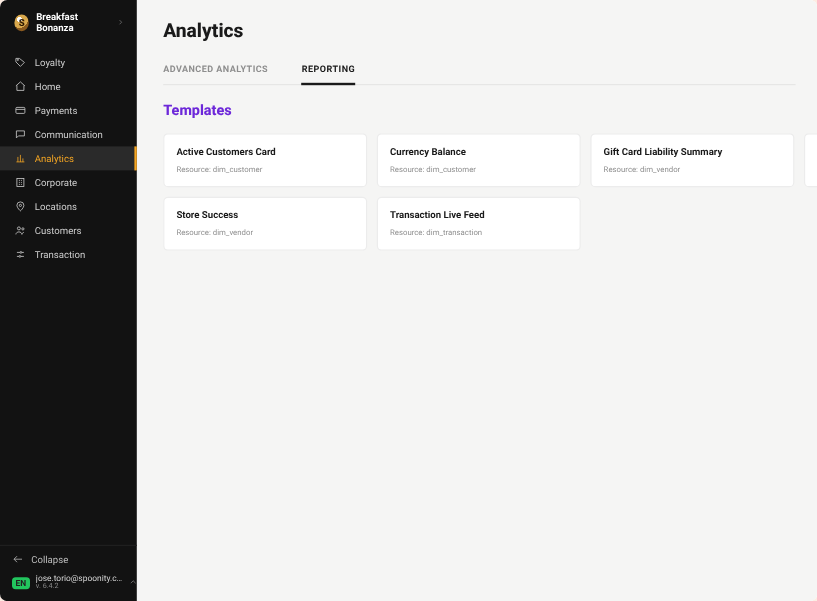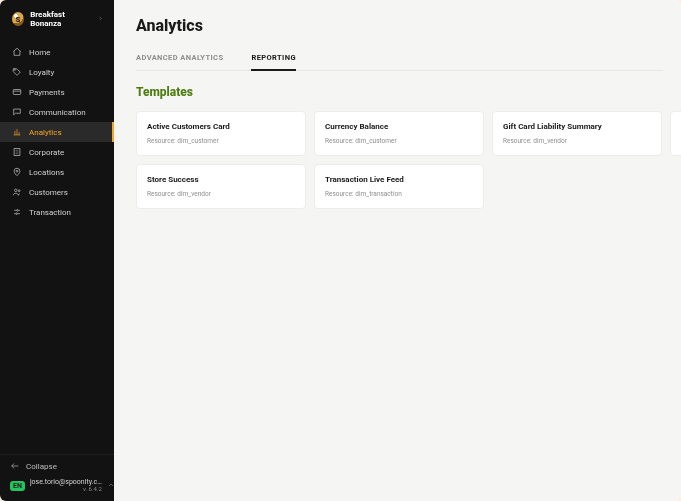--- a/index.html
+++ b/index.html
@@ -14,39 +14,39 @@
     .brand .chev { color: #9a9a9a; margin-left: 2px; }
 
     .nav { display: flex; flex-direction: column; gap: 0; padding: 2px 0; }
     .nav-item { display: flex; align-items: center; gap: 7px; padding: 5px 10px 5px 12px; color: #cfcfcf; cursor: pointer; position: relative; }
     .nav-item .icon { width: 10px; height: 10px; display: inline-flex; align-items: center; justify-content: center; color: #cfcfcf; }
     .nav-item.active { background: #2a2a2a; color: #f5a623; }
     .nav-item.active .icon { color: #f5a623; }
     .nav-item.active::after { content:""; position:absolute; right:0; top:0; bottom:0; width:2px; background:#f5a623; }
     .nav-label { font-size: 8px; }
 
-    .sidebar-bottom { margin-top: auto; padding: 6px 8px 8px 10px; display:flex; flex-direction:column; gap:6px; border-top: 1px solid #1f1f1f; text-align: right; }
+    .sidebar-bottom { margin-top: auto; padding: 6px 8px 8px 10px; display:flex; flex-direction:column; gap:6px; border-top: 1px solid #1f1f1f; }
     .collapse-row { display:flex; align-items:center; gap:6px; color:#bdbdbd; cursor:pointer; }
     .user-row { display:flex; align-items:center; gap:5px; color:#bdbdbd; }
     .lang-badge { background:#22c55e; color:#222; font-size:7px; font-weight:700; border-radius:3px; padding: 1px 3px; }
     .user-info { display:flex; flex-direction:column; line-height: 1.1; }
     .user-email { font-size:7px; color:#d4d4d4; max-width: 72px; overflow:hidden; text-overflow:ellipsis; white-space:nowrap; }
     .user-version { font-size:6px; color:#8a8a8a; }
     .caret { color:#9a9a9a; }
 
     
     .main { flex: 1; background: #f5f5f4; display:flex; flex-direction:column; overflow:hidden; }
     .main-inner { padding: 16px 18px 14px 22px; display:flex; flex-direction:column; gap: 12px; overflow:hidden; }
     .page-title { font-size: 16px; font-weight: 800; color:#1a1a1a; }
     .tabs { display:flex; gap: 28px; border-bottom: 1px solid #e6e6e5; }
     .tab { font-size: 7.5px; letter-spacing: .4px; font-weight: 700; color:#8e8e8e; padding: 6px 0 8px; cursor:pointer; position:relative; }
     .tab.active { color:#1a1a1a; }
     .tab.active::after { content:""; position:absolute; left:0; right:0; bottom:-1px; height:2px; background:#1a1a1a; }
 
-    .section-title { font-size: 12px; font-weight: 800; color:#4d7c0f; margin-top: 2px; }
+    .section-title { font-size: 12px; font-weight: 800; color:#6d28d9; margin-top: 2px; }
 
     .cards { display:grid; grid-template-columns: repeat(4, 170px); gap: 8px; overflow-x: hidden; width: 560px; }
     .card { background:#fff; border:1px solid #ececec; border-radius:4px; padding: 10px 10px 10px 10px; min-height: 42px; cursor:pointer; }
     .card-title { font-size: 8px; font-weight: 700; color:#1a1a1a; margin-bottom: 6px; white-space:nowrap; overflow:hidden; text-overflow:ellipsis; }
     .card-sub { font-size: 6.5px; color:#8f8f8f; white-space:nowrap; overflow:hidden; text-overflow:ellipsis; }
 
     
     svg { stroke: currentColor; fill: none; stroke-width: 1.6; }
   </style>
 </head>
@@ -64,34 +64,34 @@
         <svg width="7" height="7" viewBox="0 0 24 24">
             <polyline points="9 6 15 12 9 18"></polyline>
           </svg>
       </span>
     </div>
 
     <nav class="nav">
       <div class="nav-item">
         <span class="icon">
           <svg width="10" height="10" viewBox="0 0 24 24">
+              <path d="M20 12l-8 8-9-9V4h7z"></path>
+              <circle cx="7" cy="7" r="1.2"></circle>
+            </svg>
+        </span>
+        <span class="nav-label">Loyalty</span>
+      </div>
+      <div class="nav-item">
+        <span class="icon">
+          <svg width="10" height="10" viewBox="0 0 24 24">
               <path d="M3 11l9-8 9 8"></path>
               <path d="M5 10v10h14V10"></path>
             </svg>
         </span>
         <span class="nav-label">Home</span>
-      </div>
-      <div class="nav-item">
-        <span class="icon">
-          <svg width="10" height="10" viewBox="0 0 24 24">
-              <path d="M20 12l-8 8-9-9V4h7z"></path>
-              <circle cx="7" cy="7" r="1.2"></circle>
-            </svg>
-        </span>
-        <span class="nav-label">Loyalty</span>
       </div>
       <div class="nav-item">
         <span class="icon">
           <svg width="10" height="10" viewBox="0 0 24 24">
               <rect x="3" y="6" width="18" height="12" rx="2"></rect>
               <path d="M3 10h18"></path>
             </svg>
         </span>
         <span class="nav-label">Payments</span>
       </div>

